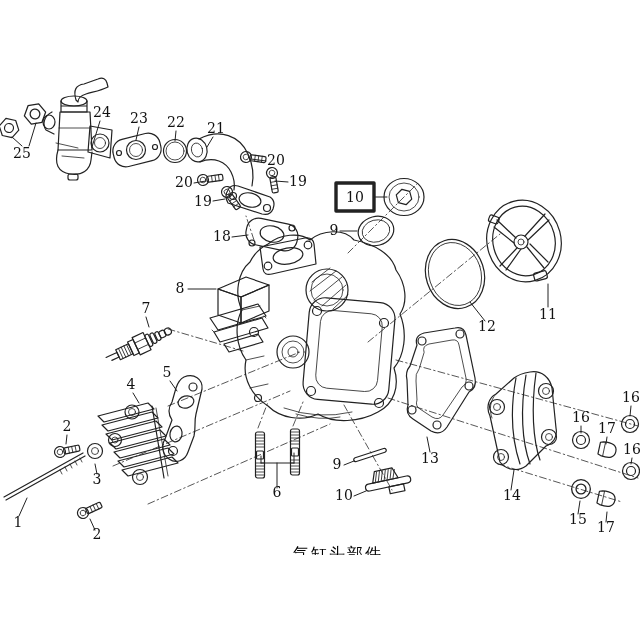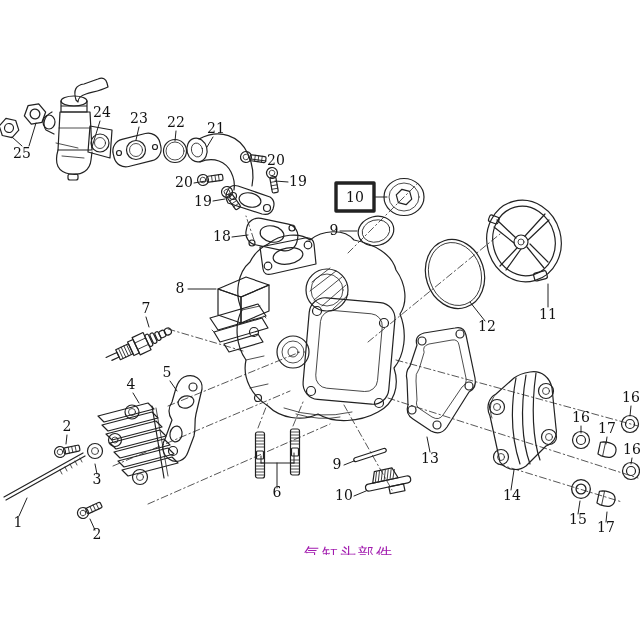--- a/index.html
+++ b/index.html
@@ -7,22 +7,22 @@
          font-family:"DejaVu Serif",serif;}
   svg{position:absolute;left:0;top:0;}
   
   svg path,svg line,svg rect,svg circle,svg ellipse,svg polygon,svg polyline{
     fill:none;stroke:#222;stroke-width:1.2;stroke-linecap:round;stroke-linejoin:round;}
   svg .thin{stroke-width:.8;}
   svg .dash{stroke:#444;stroke-width:.9;stroke-dasharray:7 3 1.5 3;}
   #callout-layer text{font:14px "DejaVu Serif",serif;fill:#111;text-anchor:middle;stroke:none;}
   #callout-layer line{stroke:#222;stroke-width:1;}
   #callout-layer rect{fill:none;stroke-width:3.4;}
-  .caption{position:absolute;left:304px;top:545px;width:94px;height:10px;overflow:hidden;
-           font:16px "DejaVu Serif",serif;color:#a21caf;letter-spacing:2px;line-height:17px;}
+  .caption{position:absolute;left:293px;top:545px;width:94px;height:10px;overflow:hidden;
+           font:16px "DejaVu Serif",serif;color:#000000;letter-spacing:2px;line-height:17px;}
 </style>
 </head>
 <body>
 
 <div class="stage">
 
 <svg width="640" height="640" viewBox="0 0 640 640">
   <defs>
     <g id="def-washer">
           <circle r="8.5"></circle>

